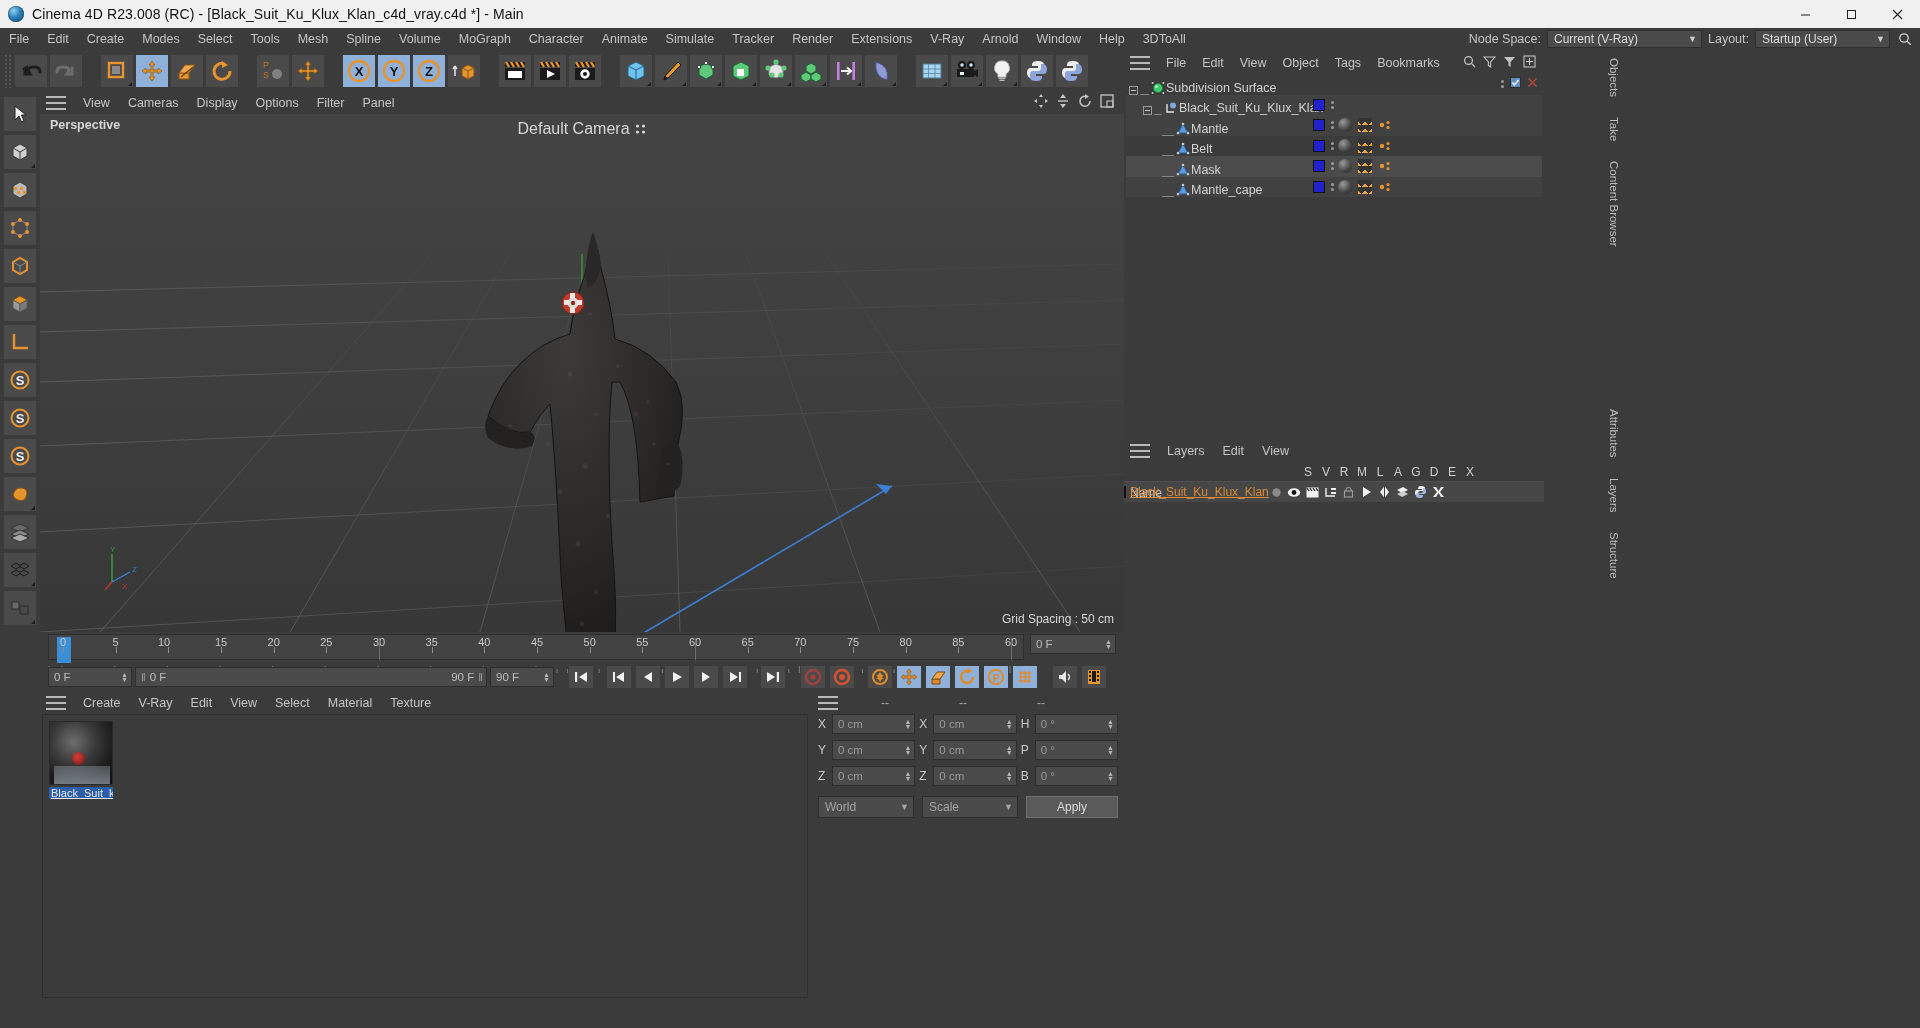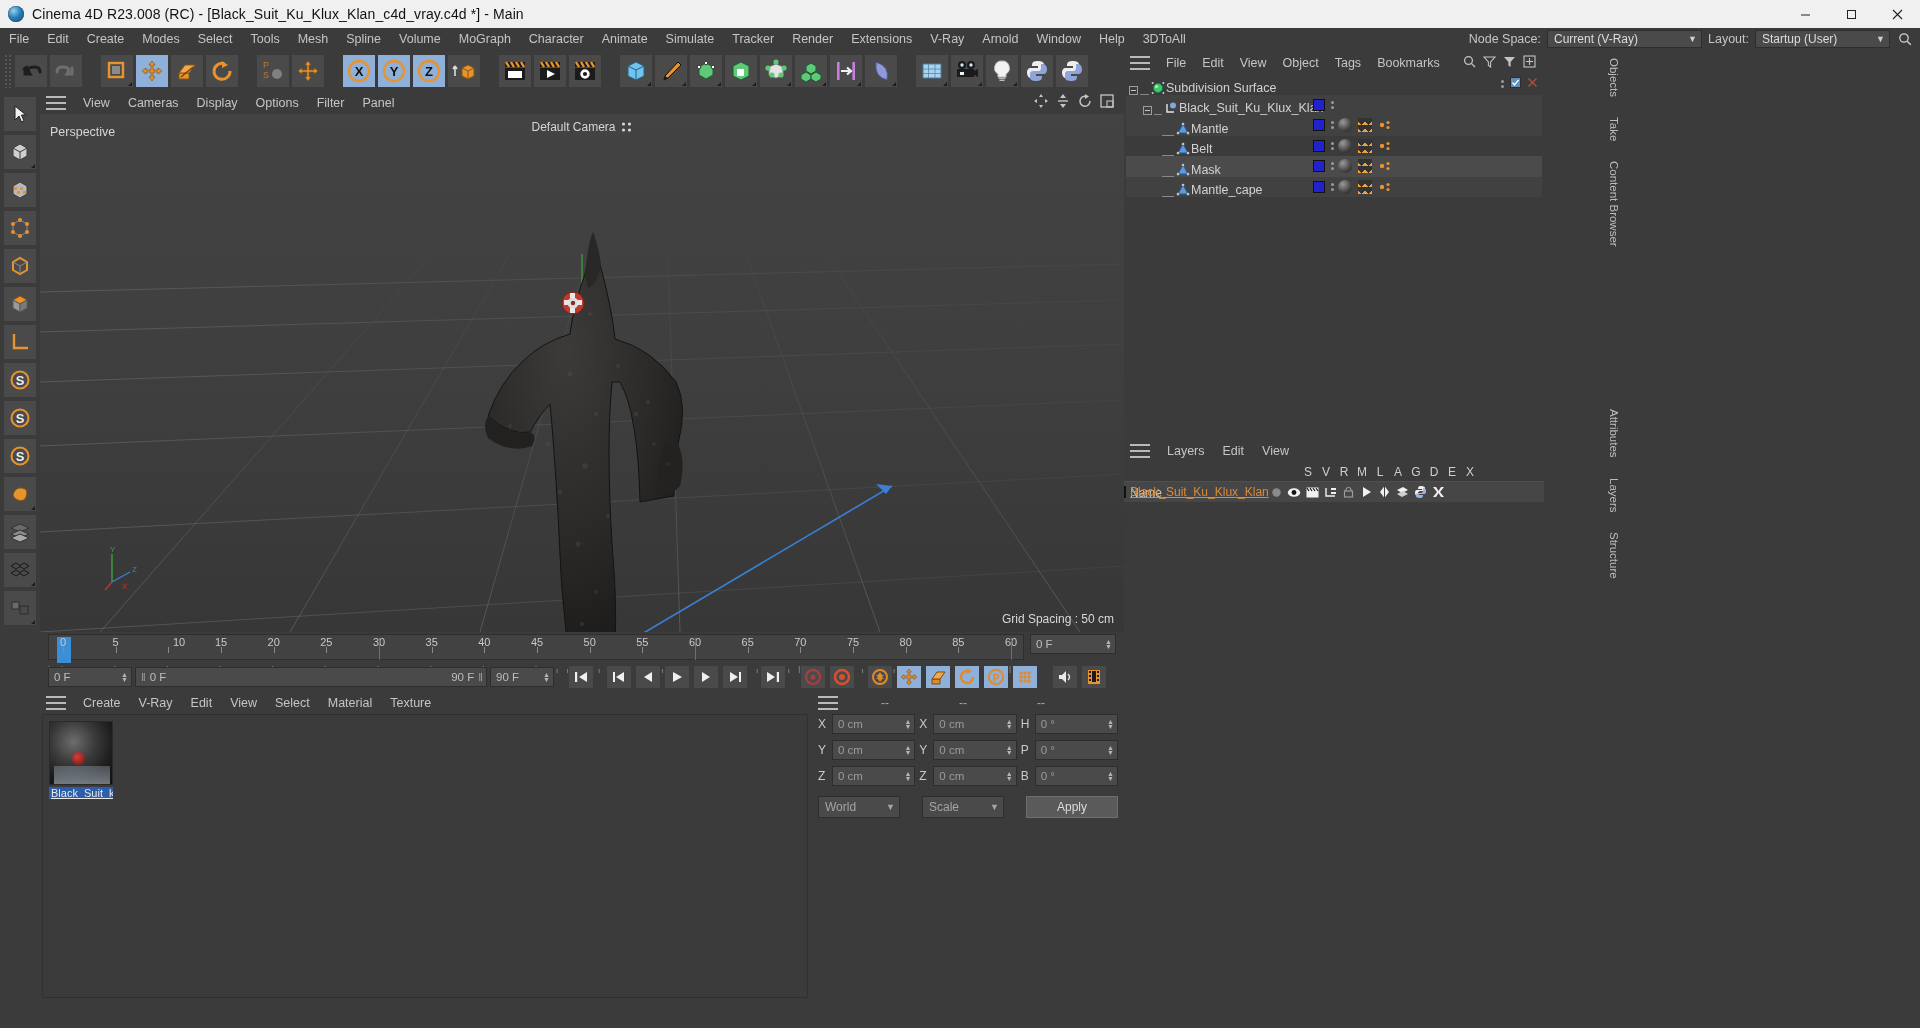--- a/index.html
+++ b/index.html
@@ -80,23 +80,23 @@
   .hamb { width:20px;height:14px; display:flex;flex-direction:column;justify-content:space-between; margin-right:8px;}
   .hamb i { display:block; height:2px; background:#b9b9b9; width:20px; }
   .viewhead .mi { font-size:12.5px; color:#c5c5c5; padding:2px 9px; }
   .vp-icons { margin-left:auto; display:flex; gap:8px; padding-right:10px; }
 
   .viewport {
     position:absolute; left:0; top:22px; width:1084px; height:518px;
     background:linear-gradient(180deg,#434343 0%,#3e3e3e 55%,#373737 100%);
     overflow:hidden;
   }
-  .vp-label { position:absolute; left:10px; top:11px; font-size:12.5px; color:#d6d6d6; }
+  .vp-label { position:absolute; left:10px; top:4px; font-size:12.5px; color:#d6d6d6;font-weight:bold; }
   .vp-camera { position:absolute; left:50%; top:6px; transform:translateX(-50%);
-    font-size:12px; color:#d6d6d6; display:flex; align-items:center; gap:5px; }
+    font-size:16px; color:#d6d6d6; display:flex; align-items:center; gap:5px; }
   .vp-grid { position:absolute; left:0; top:0; width:100%; height:100%; }
   .vp-gridspacing { position:absolute; right:10px; bottom:6px; font-size:12px; color:#d8d8d8; }
   .axis-widget { position:absolute; left:62px; bottom:40px; width:50px;height:48px; }
 
   
   .timeline { position:absolute; left:40px; top:632px; width:1084px; height:58px; background:#3b3b3b; }
   .tl-ruler { position:absolute; left:8px; top:2px; width:976px; height:26px; background:#424242; border:1px solid #2e2e2e;}
   .tl-green { position:absolute; left:8px; top:2px; width:14px; height:26px; background:#3c8fd4; }
   .tl-tick { position:absolute; top:12px; width:1px; height:6px; background:#8a8a8a; }
   .tl-tickmaj { position:absolute; top:3px; width:1px; height:22px; background:#6e6e6e; }
@@ -130,21 +130,21 @@
      text-decoration:underline; white-space:nowrap; overflow:hidden; width:64px;}
 
   
   .coords { position:absolute; left:812px; top:692px; width:312px; height:310px; background:#3b3b3b; }
   .coords .chead { height:22px; display:flex; align-items:center; padding-left:6px; gap:0; }
   .coords .chead .dash { font-size:12px; color:#a9a9a9; width:78px; text-align:center; }
   .crow { display:flex; align-items:center; gap:4px; margin:0 6px 6px 6px; }
   .clabel { width:10px; font-size:12px; color:#c9c9c9; }
   .cfield { flex:1; height:20px; background:#4a4a4a; border:1px solid #2d2d2d;
      display:flex; align-items:center; font-size:11.5px; color:#9a9a9a; padding-left:5px;}
-  .cbottom { display:flex; gap:22px; margin:10px 6px 0 6px; align-items:center;}
+  .cbottom { display:flex; gap:8px; margin:10px 6px 0 6px; align-items:center;}
   .csel { flex:1; height:22px; background:#4a4a4a; border:1px solid #2d2d2d;
      display:flex;align-items:center;padding:0 4px 0 6px; font-size:12px; color:#a5a5a5;}
   .csel .caret { margin-left:auto; font-size:9px; }
   .capply { width:92px;height:22px; background:#5a5a5a; border:1px solid #6e6e6e;
      display:flex;align-items:center;justify-content:center;font-size:12px;color:#dcdcdc;}
 
   
   .objmgr { position:absolute; left:1124px; top:52px; width:420px; height:385px; background:#3b3b3b; }
   .om-head { height:22px; display:flex; align-items:center; padding-left:6px; }
   .om-head .mi { font-size:12.5px; padding:2px 8px; color:#c5c5c5;}
@@ -753,21 +753,21 @@
   </div>
 
   <div class="timeline">
     <div class="tl-ruler">
       <div class="tl-green"></div>
       <div id="ruler-ticks">
           <div class="tl-num" style="left: 14px;">0</div>
           <div class="tl-tick" style="left: 14px;"></div>
           <div class="tl-num" style="left: 66.6667px;">5</div>
           <div class="tl-tick" style="left: 66.6667px;"></div>
-          <div class="tl-num" style="left: 130px;">10</div>
+          <div class="tl-num" style="left: 115px;">10</div>
           <div class="tl-tick" style="left: 119.333px;"></div>
           <div class="tl-num" style="left: 172px;">15</div>
           <div class="tl-tick" style="left: 172px;"></div>
           <div class="tl-num" style="left: 224.667px;">20</div>
           <div class="tl-tick" style="left: 224.667px;"></div>
           <div class="tl-num" style="left: 277.333px;">25</div>
           <div class="tl-tick" style="left: 277.333px;"></div>
           <div class="tl-num" style="left: 330px;">30</div>
           <div class="tl-tick" style="left: 330px;"></div>
           <div class="tl-num" style="left: 382.667px;">35</div>

